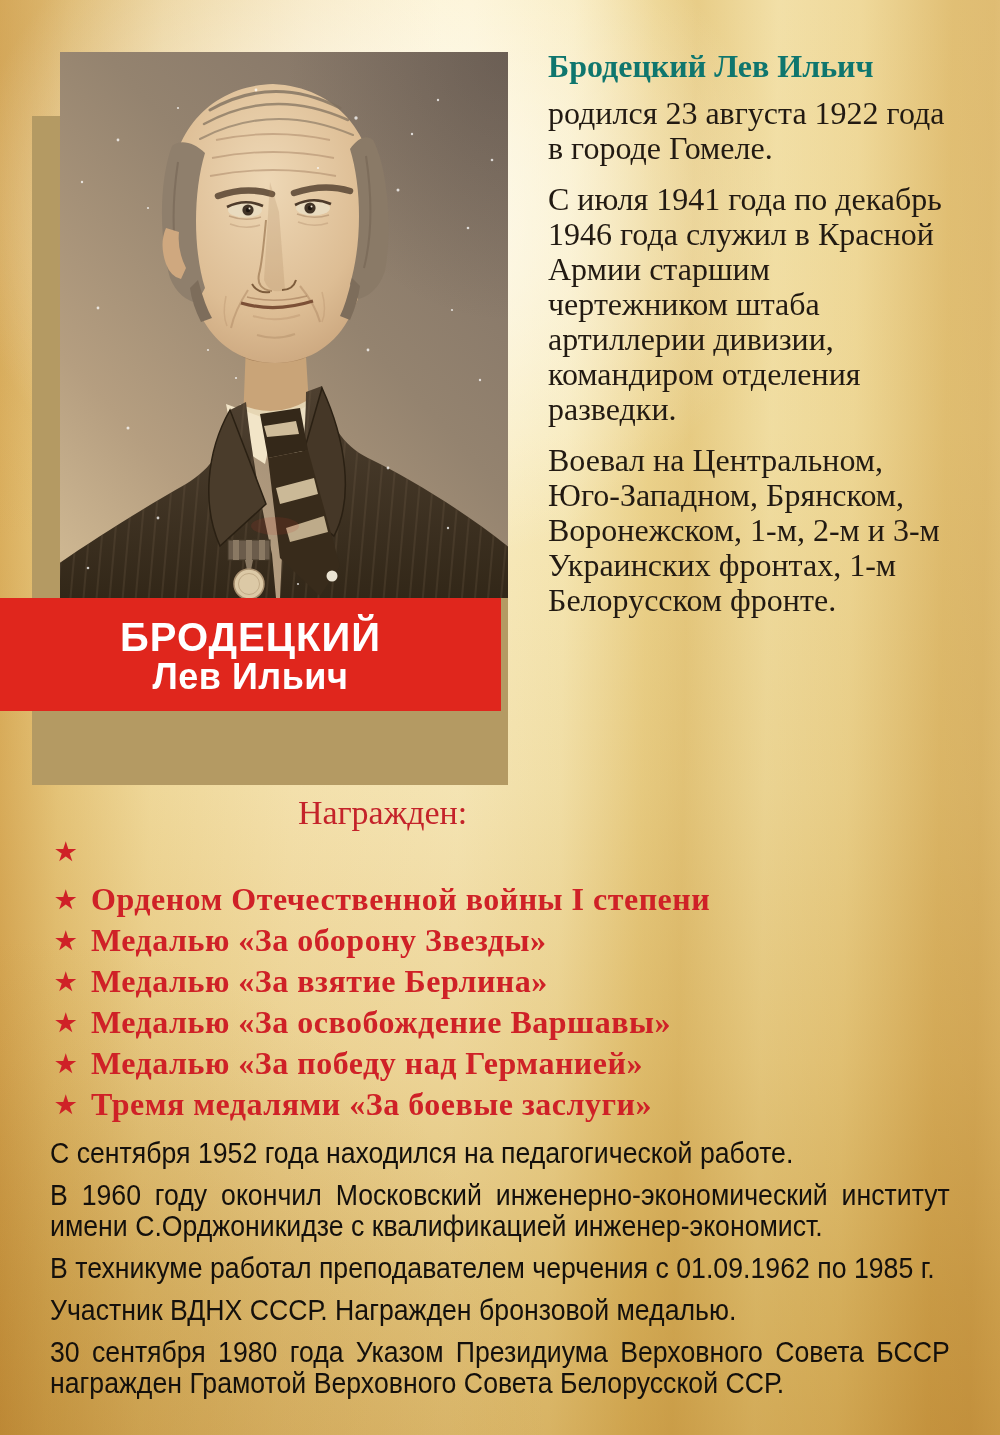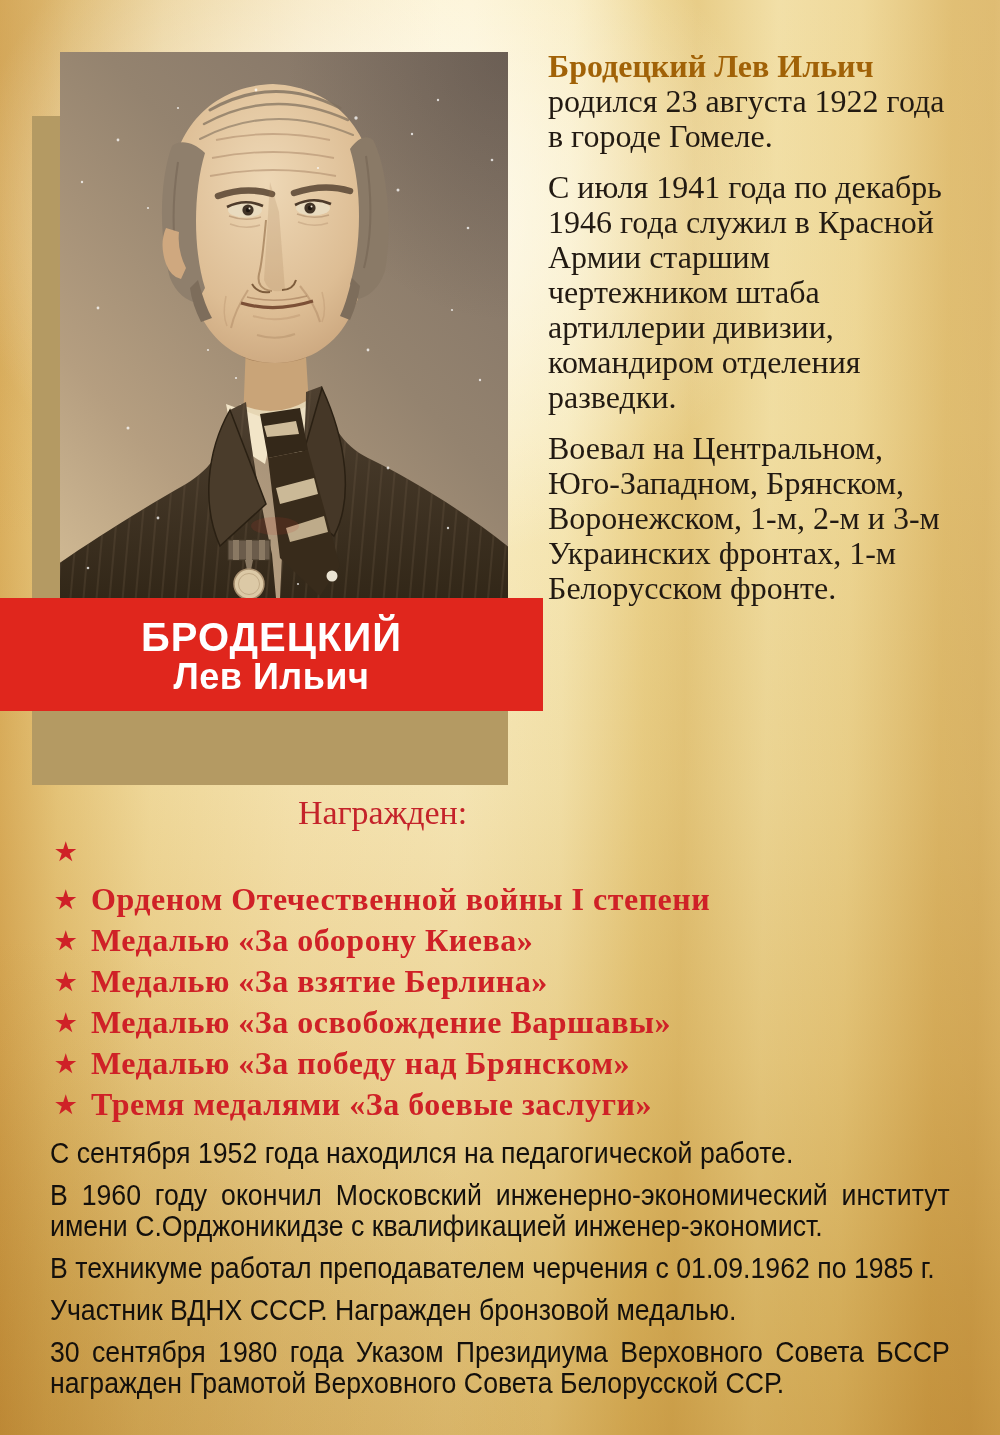--- a/index.html
+++ b/index.html
@@ -26,40 +26,40 @@
     background: #b49a63;
   }
   .photo {
     position: absolute; left: 60px; top: 52px;
     width: 448px; height: 546px;
   }
   .photo svg { display: block; }
 
   .banner {
     position: absolute; left: 0; top: 598px;
-    width: 543px; height: 113px;
+    width: 501px; height: 113px;
     background: #e0261d;
     color: #ffffff;
     display: flex; flex-direction: column; justify-content: center; align-items: center;
     font-family: "Liberation Sans", "DejaVu Sans", sans-serif;
     font-weight: bold;
     text-align: center;
   }
   .banner-surname { font-size: 40px; line-height: 44px; letter-spacing: 1px; }
   .banner-firstname { font-size: 36px; line-height: 36px; letter-spacing: 0.5px; }
 
   .bio {
     position: absolute; left: 548px; top: 49px;
     width: 424px;
     font-size: 32px; line-height: 35px;
     color: #221a12;
   }
-  .bio-title { font-weight: bold; color: #a16207; }
+  .bio-title { font-weight: bold; color: #0f766e; }
   .bio-list p { margin: 0 0 16px 0; white-space: pre-line; }
-  .bio-list p:first-of-type { margin-top: 0; }
+  .bio-list p:first-of-type { margin-top: 12px; }
 
   .awards {
     position: absolute; left: 55px; top: 793px;
     color: #c4232a;
   }
   .awards-heading { font-size: 34px; line-height: 40px; margin-bottom: 7px; text-align: center; }
   .award {
     display: flex; align-items: baseline;
     height: 41px;
     font-size: 32px; font-weight: bold;
@@ -282,36 +282,36 @@
           <span class="star">★</span>
         </div>
 
         <div class="award">
           <span class="star">★</span>
           <span class="award-text">Орденом Отечественной войны I степени</span>
         </div>
 
         <div class="award">
           <span class="star">★</span>
-          <span class="award-text">Медалью «За оборону Киева»</span>
+          <span class="award-text">Медалью «За оборону Звезды»</span>
         </div>
 
         <div class="award">
           <span class="star">★</span>
           <span class="award-text">Медалью «За взятие Берлина»</span>
         </div>
 
         <div class="award">
           <span class="star">★</span>
           <span class="award-text">Медалью «За освобождение Варшавы»</span>
         </div>
 
         <div class="award">
           <span class="star">★</span>
-          <span class="award-text">Медалью «За победу над Брянском»</span>
+          <span class="award-text">Медалью «За победу над Германией»</span>
         </div>
 
         <div class="award">
           <span class="star">★</span>
           <span class="award-text">Тремя медалями «За боевые заслуги»</span>
         </div>
       </div>
   </div>
 
   <div class="career">

